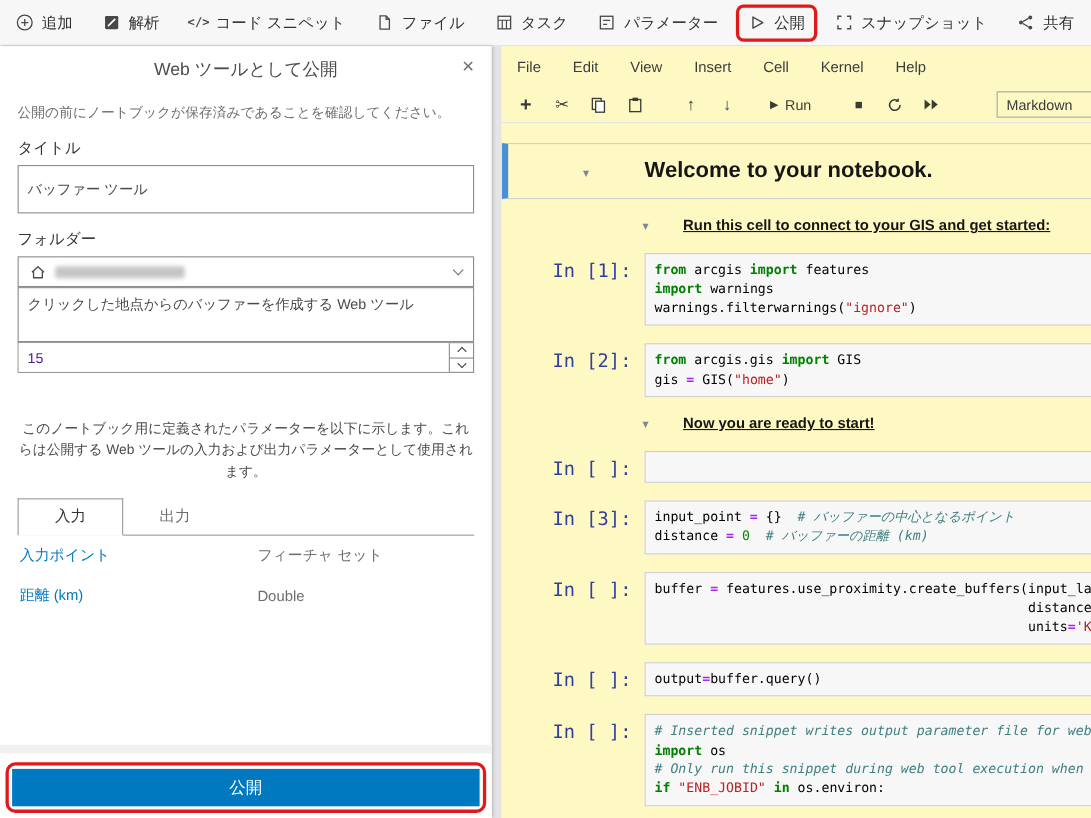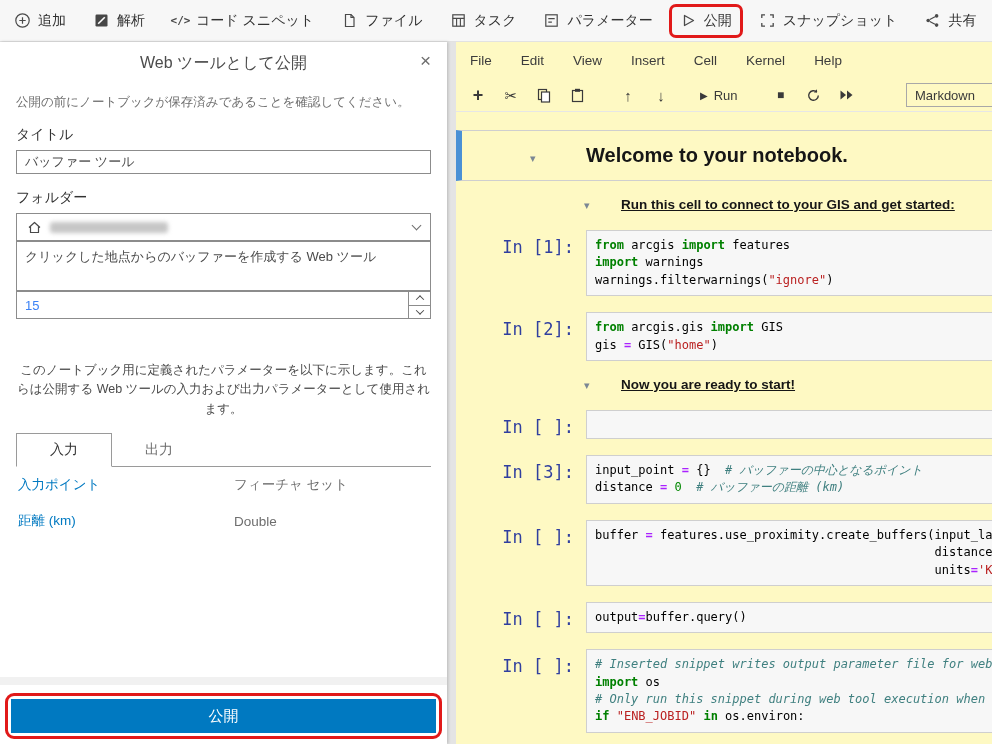--- a/index.html
+++ b/index.html
@@ -46,35 +46,35 @@
   .panel-header{position:relative;height:42px;flex:0 0 auto;display:flex;align-items:center;justify-content:center;}
   .panel-title{font-size:16px;color:#4c4c4c;}
   .close-btn{
     position:absolute;right:16px;top:9px;font-size:19px;color:#6e6e6e;
     line-height:1;cursor:default;
   }
   .panel-body{flex:1;padding:0 16px;overflow:hidden;display:flex;flex-direction:column;}
   .note{font-size:12.5px;color:#6e6e6e;margin:10px 0 0;}
   .field-label{font-size:14px;color:#323232;margin:15px 0 6px;}
   .tinput{
-    width:100%;height:24px;border:1px solid #8c8c8c;background:#fff;
+    width:100%;height:44px;border:1px solid #8c8c8c;background:#fff;
     font-family:inherit;font-size:13px;color:#4a4a4a;padding:0 8px;outline:none;
   }
   .select-box{
     width:100%;height:28px;border:1px solid #8c8c8c;background:#fff;
     display:flex;align-items:center;padding:0 10px;gap:8px;
   }
   .blur-blob{width:118px;height:11px;background:#c6c6c6;border-radius:3px;filter:blur(2px);}
   .chev{width:7px;height:7px;border-right:1.4px solid #6e6e6e;border-bottom:1.4px solid #6e6e6e;transform:rotate(45deg);margin-left:auto;margin-top:-3px;}
   .tarea{
     width:100%;height:50px;border:1px solid #8c8c8c;background:#fff;resize:none;
     font-family:inherit;font-size:13px;color:#4a4a4a;padding:6px 8px;outline:none;position:relative;
   }
   .spinner{width:100%;height:28px;border:1px solid #8c8c8c;display:flex;align-items:stretch;}
-  .spin-val{flex:1;border:none;outline:none;font-family:inherit;font-size:13px;color:#3b82f6;padding:0 8px;}
+  .spin-val{flex:1;border:none;outline:none;font-family:inherit;font-size:13px;color:#4c1d95;padding:0 8px;}
   .steppers{width:22px;border-left:1px solid #8c8c8c;display:flex;flex-direction:column;}
   .step{flex:1;display:flex;align-items:center;justify-content:center;}
   .step + .step{border-top:1px solid #8c8c8c;}
   .chev-up{width:6px;height:6px;border-left:1.4px solid #4a4a4a;border-top:1.4px solid #4a4a4a;transform:rotate(45deg) translate(1px,1px);}
   .chev-dn{width:6px;height:6px;border-right:1.4px solid #4a4a4a;border-bottom:1.4px solid #4a4a4a;transform:rotate(45deg) translate(-1px,-1px);}
   .params-note{margin-top:42px;font-size:12.5px;color:#4a4a4a;line-height:1.55;text-align:center;}
   .tabs{margin-top:14px;display:flex;border-bottom:1px solid #9a9a9a;align-items:flex-end;}
   .tab{padding:7px 33px;font-size:14px;cursor:default;}
   .tab.active{border:1px solid #9a9a9a;border-bottom:1px solid #fff;margin-bottom:-1px;background:#fff;color:#323232;}
   .tab.inactive{color:#6e6e6e;}

